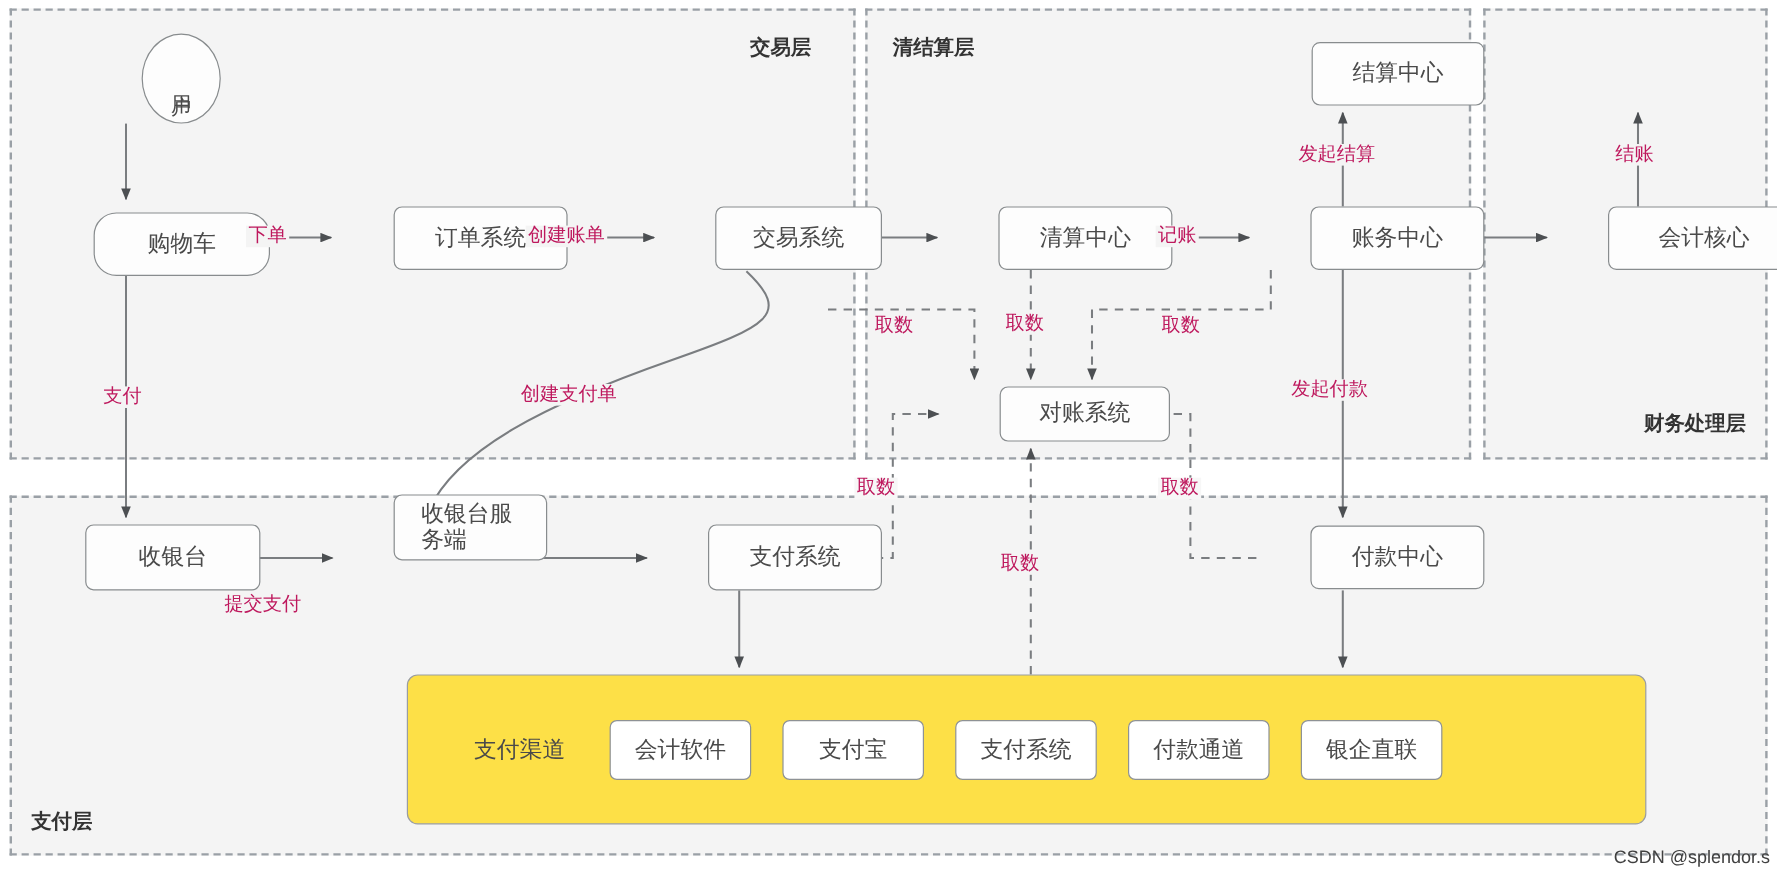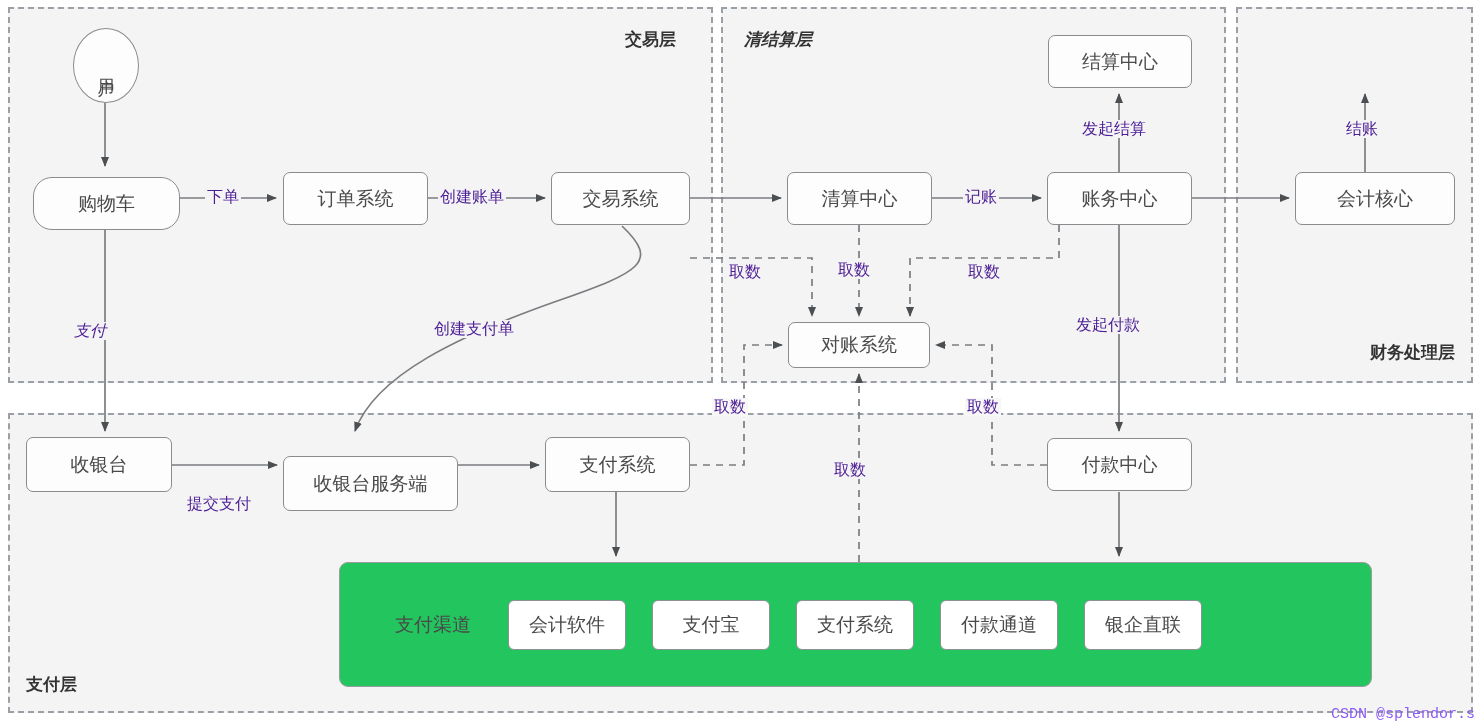--- a/index.html
+++ b/index.html
@@ -5,44 +5,44 @@
   html,body{margin:0;padding:0;background:#ffffff;}
   body{font-family:"Liberation Sans","DejaVu Sans",sans-serif;}
   #stage{position:relative;width:1481px;height:727px;background:#ffffff;overflow:hidden;}
   #svg-layer{position:absolute;left:0;top:0;width:1481px;height:727px;}
 
   .layer-box{position:absolute;border:2px dashed #9aa0a6;background:#f4f4f4;box-sizing:border-box;}
   .layer-label{position:absolute;font-size:17px;font-weight:bold;color:#333;white-space:nowrap;}
 
   .node{position:absolute;box-sizing:border-box;background:#fdfdfd;border:1.6px solid #888c8e;
         border-radius:7px;display:flex;align-items:center;justify-content:center;
-        font-size:19px;color:#4a4a4a;line-height:1.15;padding:2px 22px;}
+        font-size:19px;color:#4a4a4a;line-height:1.15;padding:2px 22px;margin-left:45px;}
   .node.ellipse{border-radius:50%;font-size:17px;flex-direction:column;line-height:1.0;}
-  .chan-group{position:absolute;box-sizing:border-box;background:#22c55e;border:1.6px solid #9a9da0;
+  .chan-group{position:absolute;box-sizing:border-box;background:#fde047;border:1.6px solid #9a9da0;
         border-radius:9px;display:flex;align-items:center;}
   .chan-title{font-size:19px;color:#4a4a4a;width:150px;text-align:center;flex:none;}
   .chan-item{box-sizing:border-box;height:50px;border:1.6px solid #8e9295;border-radius:6px;
         background:#fff;display:flex;align-items:center;justify-content:center;
         font-size:19px;color:#4a4a4a;margin-right:26px;padding:0 14px;min-width:118px;}
 
-  .edge-label{position:absolute;font-size:16px;color:#4c1d95;background:#f7f7f7;
+  .edge-label{position:absolute;font-size:16px;color:#be185d;background:#f7f7f7;
         padding:0 2px;white-space:nowrap;line-height:1.1;}
   .edge-label.onwhite{background:#f4f4f4;}
-  .watermark{position:absolute;right:6px;bottom:4px;font-size:15px;color:#8b5cf6;white-space:nowrap;font-family:Liberation Mono, monospace;}
+  .watermark{position:absolute;right:6px;bottom:4px;font-size:15px;color:#404040;white-space:nowrap;}
 </style>
 </head>
 <body>
 
 <div id="stage">
 
   <div class="layer-box" style="left:8px;top:7px;width:705px;height:376px;"></div>
   <div class="layer-label" style="left:625px;top:28px;">交易层</div>
 
   <div class="layer-box" style="left:721px;top:7px;width:505px;height:376px;"></div>
-  <div class="layer-label" style="left:744px;top:28px;font-style:italic;">清结算层</div>
+  <div class="layer-label" style="left:744px;top:28px;">清结算层</div>
 
   <div class="layer-box" style="left:1236px;top:7px;width:237px;height:376px;"></div>
   <div class="layer-label" style="left:1370px;top:341px;">财务处理层</div>
 
   <div class="layer-box" style="left:8px;top:413px;width:1465px;height:300px;"></div>
   <div class="layer-label" style="left:26px;top:673px;">支付层</div>
 
   <svg id="svg-layer">
     <defs>
       <marker id="ah" markerWidth="10" markerHeight="8" refX="9" refY="4" orient="auto" markerUnits="userSpaceOnUse">
@@ -116,40 +116,40 @@
 
 
   <div class="node" style="left:1295px;top:172px;width:160px;height:53px;">会计核心</div>
 
   <div class="node" style="left:788px;top:322px;width:142px;height:46px;">对账系统</div>
 
   <div class="node" style="left:1047px;top:438px;width:145px;height:53px;">付款中心</div>
 
   <div class="node" style="left:26px;top:437px;width:146px;height:55px;">收银台</div>
 
-  <div class="node" style="left:283px;top:456px;width:175px;height:55px;">收银台服务端</div>
+  <div class="node" style="left:283px;top:412px;width:128px;height:55px;">收银台服务端</div>
 
   <div class="node" style="left:545px;top:437px;width:145px;height:55px;">支付系统</div>
 
   <div class="chan-group" style="left:339px;top:562px;width:1033px;height:125px;">
     <div class="chan-title" style="margin-left:18px;">支付渠道</div>
     <div class="chan-item">会计软件</div>
     <div class="chan-item">支付宝</div>
     <div class="chan-item">支付系统</div>
     <div class="chan-item">付款通道</div>
     <div class="chan-item">银企直联</div>
   </div>
 
   <div class="edge-label onwhite" style="left:205px;top:188px;">下单</div>
   <div class="edge-label onwhite" style="left:438px;top:188px;">创建账单</div>
   <div class="edge-label onwhite" style="left:963px;top:188px;">记账</div>
   <div class="edge-label onwhite" style="left:1080px;top:120px;">发起结算</div>
   <div class="edge-label onwhite" style="left:1344px;top:120px;">结账</div>
   <div class="edge-label onwhite" style="left:1074px;top:316px;">发起付款</div>
-  <div class="edge-label onwhite" style="left:72px;top:322px;font-style:italic;">支付</div>
+  <div class="edge-label onwhite" style="left:84px;top:322px;">支付</div>
   <div class="edge-label onwhite" style="left:432px;top:320px;">创建支付单</div>
   <div class="edge-label onwhite" style="left:185px;top:455px;margin-top:40px;">提交支付</div>
   <div class="edge-label onwhite" style="left:727px;top:263px;">取数</div>
   <div class="edge-label onwhite" style="left:836px;top:261px;">取数</div>
   <div class="edge-label onwhite" style="left:966px;top:263px;">取数</div>
   <div class="edge-label" style="left:712px;top:398px;">取数</div>
   <div class="edge-label" style="left:965px;top:398px;">取数</div>
   <div class="edge-label onwhite" style="left:832px;top:461px;">取数</div>
 
   <div class="watermark">CSDN @splendor.s</div>

